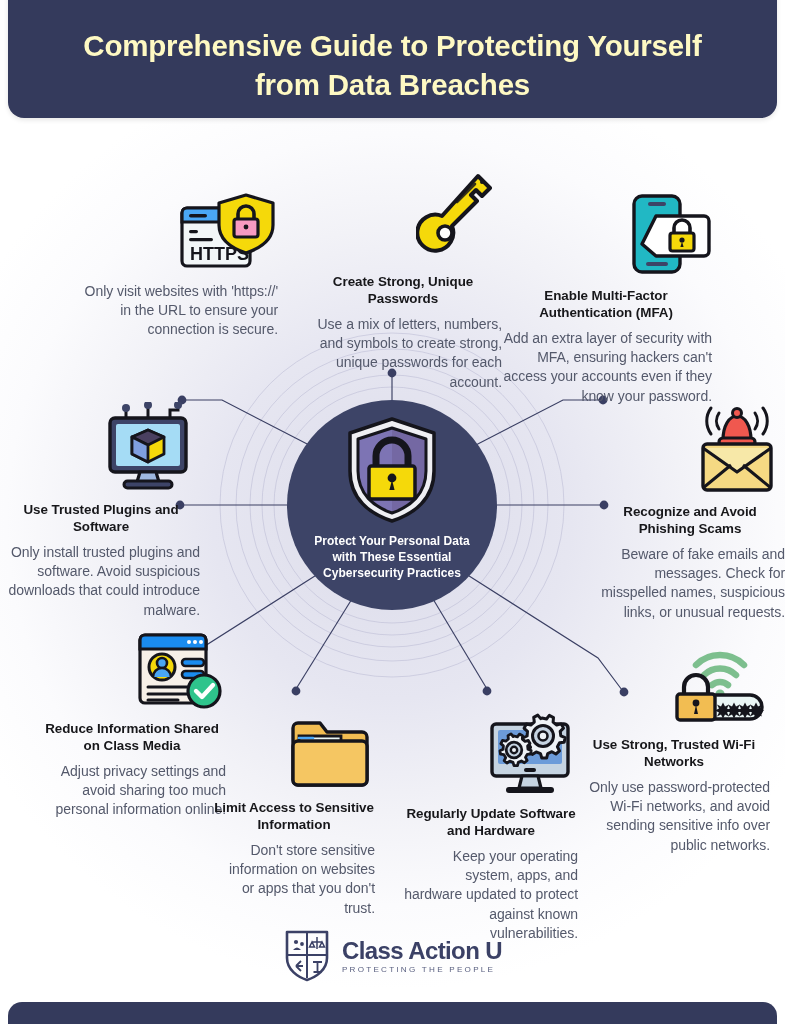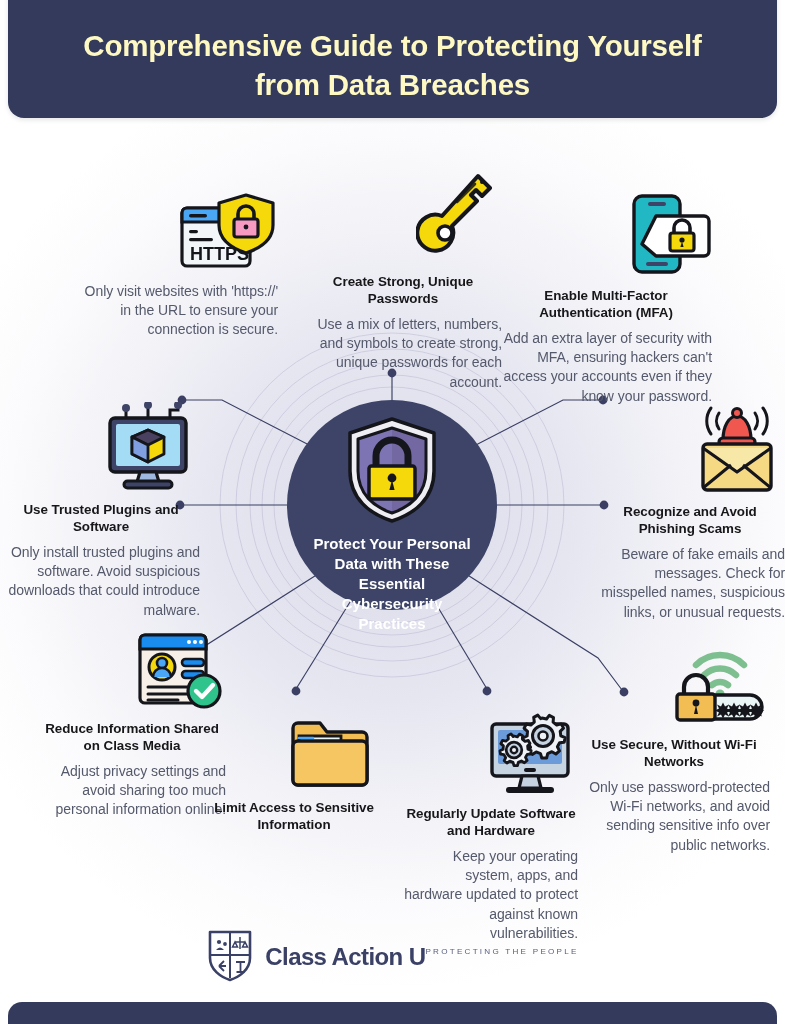--- a/index.html
+++ b/index.html
@@ -47,21 +47,21 @@
   .center-node{
     position:absolute;left:287px;top:400px;width:210px;height:210px;
     border-radius:50%;
     background:#3d4467;
     z-index:4;
     display:flex;flex-direction:column;align-items:center;
     box-shadow:0 0 0 0 rgba(0,0,0,0);
   }
   .center-shield{margin-top:14px;}
   .center-text{
-    color:#ffffff;font-size:15px;line-height:1.33;font-weight:bold;
+    color:#ffffff;font-size:12px;line-height:1.33;font-weight:bold;
     text-align:center;width:170px;margin-top:4px;letter-spacing:.05px;
   }
 
   
   .item{position:absolute;z-index:6;}
   .item .icon{display:flex;justify-content:flex-end;align-items:flex-end;}
   .item .ttl{
     font-size:13.4px;font-weight:bold;color:#17171a;
     text-align:center;line-height:1.27;margin-top:9px;letter-spacing:-0.05px;
   }
@@ -79,21 +79,21 @@
   #i-social  {left:38px;  top:627px; width:188px;}
   #i-folder  {left:213px; top:712px; width:162px;}
   #i-update  {left:404px; top:712px; width:174px;}
   #i-wifi    {left:578px; top:645px; width:192px;}
 
   
   .logo-wrap{
     position:absolute;left:0;top:928px;width:785px;
     display:flex;align-items:center;justify-content:center;gap:11px;z-index:10;
   }
-  .logo-text{display:flex;flex-direction:row;justify-content:center;}
+  .logo-text{display:flex;flex-direction:column;justify-content:center;}
   .logo-name{
     font-size:24px;font-weight:bold;color:#3b4166;letter-spacing:-0.6px;line-height:1;
   }
   .logo-tag{
     font-size:8.1px;color:#5a6080;letter-spacing:2.25px;margin-top:3px;line-height:1;
     font-weight:normal;
   }
 </style>
 </head>
 <body>
@@ -294,20 +294,21 @@
   <div class="item" id="i-folder">
     <div class="icon">
       <svg width="90" height="78" viewBox="0 0 90 78">
         <path d="M8 16 a5 5 0 0 1 5 -5 h22 l7 9 h35 a5 5 0 0 1 5 5 v43 a5 5 0 0 1 -5 5 H13 a5 5 0 0 1 -5 -5 Z" fill="#f2bd52" stroke="#15151c" stroke-width="3.4" stroke-linejoin="round"></path>
         <path d="M14 24 h42 v12 H14 Z" fill="#eaf6f5" stroke="#15151c" stroke-width="2.8"></path>
         <path d="M14 26 h14" stroke="#4aa7f5" stroke-width="2.6" stroke-linecap="round"></path>
         <path d="M8 34 a5 5 0 0 1 5 -5 h64 a5 5 0 0 1 5 5 v34 a5 5 0 0 1 -5 5 H13 a5 5 0 0 1 -5 -5 Z" fill="#f5c662" stroke="#15151c" stroke-width="3.4" stroke-linejoin="round"></path>
       </svg>
     </div>
     <div class="ttl">Limit Access to Sensitive Information</div>
+    <div class="dsc">Don't store sensitive information on websites or apps that you don't trust.</div>
   </div>
 
   <div class="item" id="i-update">
     <div class="icon">
       <svg width="96" height="84" viewBox="0 0 96 84">
         <rect x="10" y="12" width="76" height="52" rx="4" fill="#c6d4e2" stroke="#15151c" stroke-width="3.4"></rect>
         <rect x="16" y="18" width="64" height="34" rx="2" fill="#6c9bd9"></rect>
         <rect x="42" y="56" width="12" height="4" rx="2" fill="#15151c"></rect>
         <path d="M40 64 h16 l3 12 h-22 Z" fill="#c6d4e2" stroke="#15151c" stroke-width="3.2" stroke-linejoin="round"></path>
         <rect x="24" y="75" width="48" height="6" rx="3" fill="#15151c"></rect>
@@ -342,21 +343,21 @@
           <path d="M58 58 l2 4 l4 -2 l-2 4 l4 2 l-4 2 l2 4 l-4 -2 l-2 4 l-2 -4 l-4 2 l2 -4 l-4 -2 l4 -2 l-2 -4 l4 2 Z" transform="translate(10,-0.5)"></path>
           <path d="M58 58 l2 4 l4 -2 l-2 4 l4 2 l-4 2 l2 4 l-4 -2 l-2 4 l-2 -4 l-4 2 l2 -4 l-4 -2 l4 -2 l-2 -4 l4 2 Z" transform="translate(21,-0.5)"></path>
           <path d="M58 58 l2 4 l4 -2 l-2 4 l4 2 l-4 2 l2 4 l-4 -2 l-2 4 l-2 -4 l-4 2 l2 -4 l-4 -2 l4 -2 l-2 -4 l4 2 Z" transform="translate(32,-0.5)"></path>
         </g>
         <path d="M18 50 V42 a12 12 0 0 1 24 0 V50" fill="none" stroke="#15151c" stroke-width="4.2" stroke-linecap="round"></path>
         <rect x="11" y="49" width="38" height="26" rx="3" fill="#f2bd52" stroke="#15151c" stroke-width="3.4"></rect>
         <circle cx="30" cy="58" r="3.4" fill="#15151c"></circle>
         <path d="M30 60 L28 69 h4 Z" fill="#15151c"></path>
       </svg>
     </div>
-    <div class="ttl">Use Secure, Without Wi-Fi Networks</div>
+    <div class="ttl">Use Strong, Trusted Wi-Fi Networks</div>
     <div class="dsc">Only use password-protected Wi-Fi networks, and avoid sending sensitive info over public networks.</div>
   </div>
 
   <div class="logo-wrap">
     <div>
       <svg width="48" height="54" viewBox="0 0 48 54">
         <path d="M4 4 h40 v26 c0 12 -11 19 -20 22 C15 49 4 42 4 30 Z" fill="none" stroke="#3b4166" stroke-width="2.6" stroke-linejoin="round"></path>
         <path d="M24 4 V50" stroke="#3b4166" stroke-width="2"></path>
         <path d="M5 27 H43" stroke="#3b4166" stroke-width="2"></path>
         <g fill="#3b4166">

